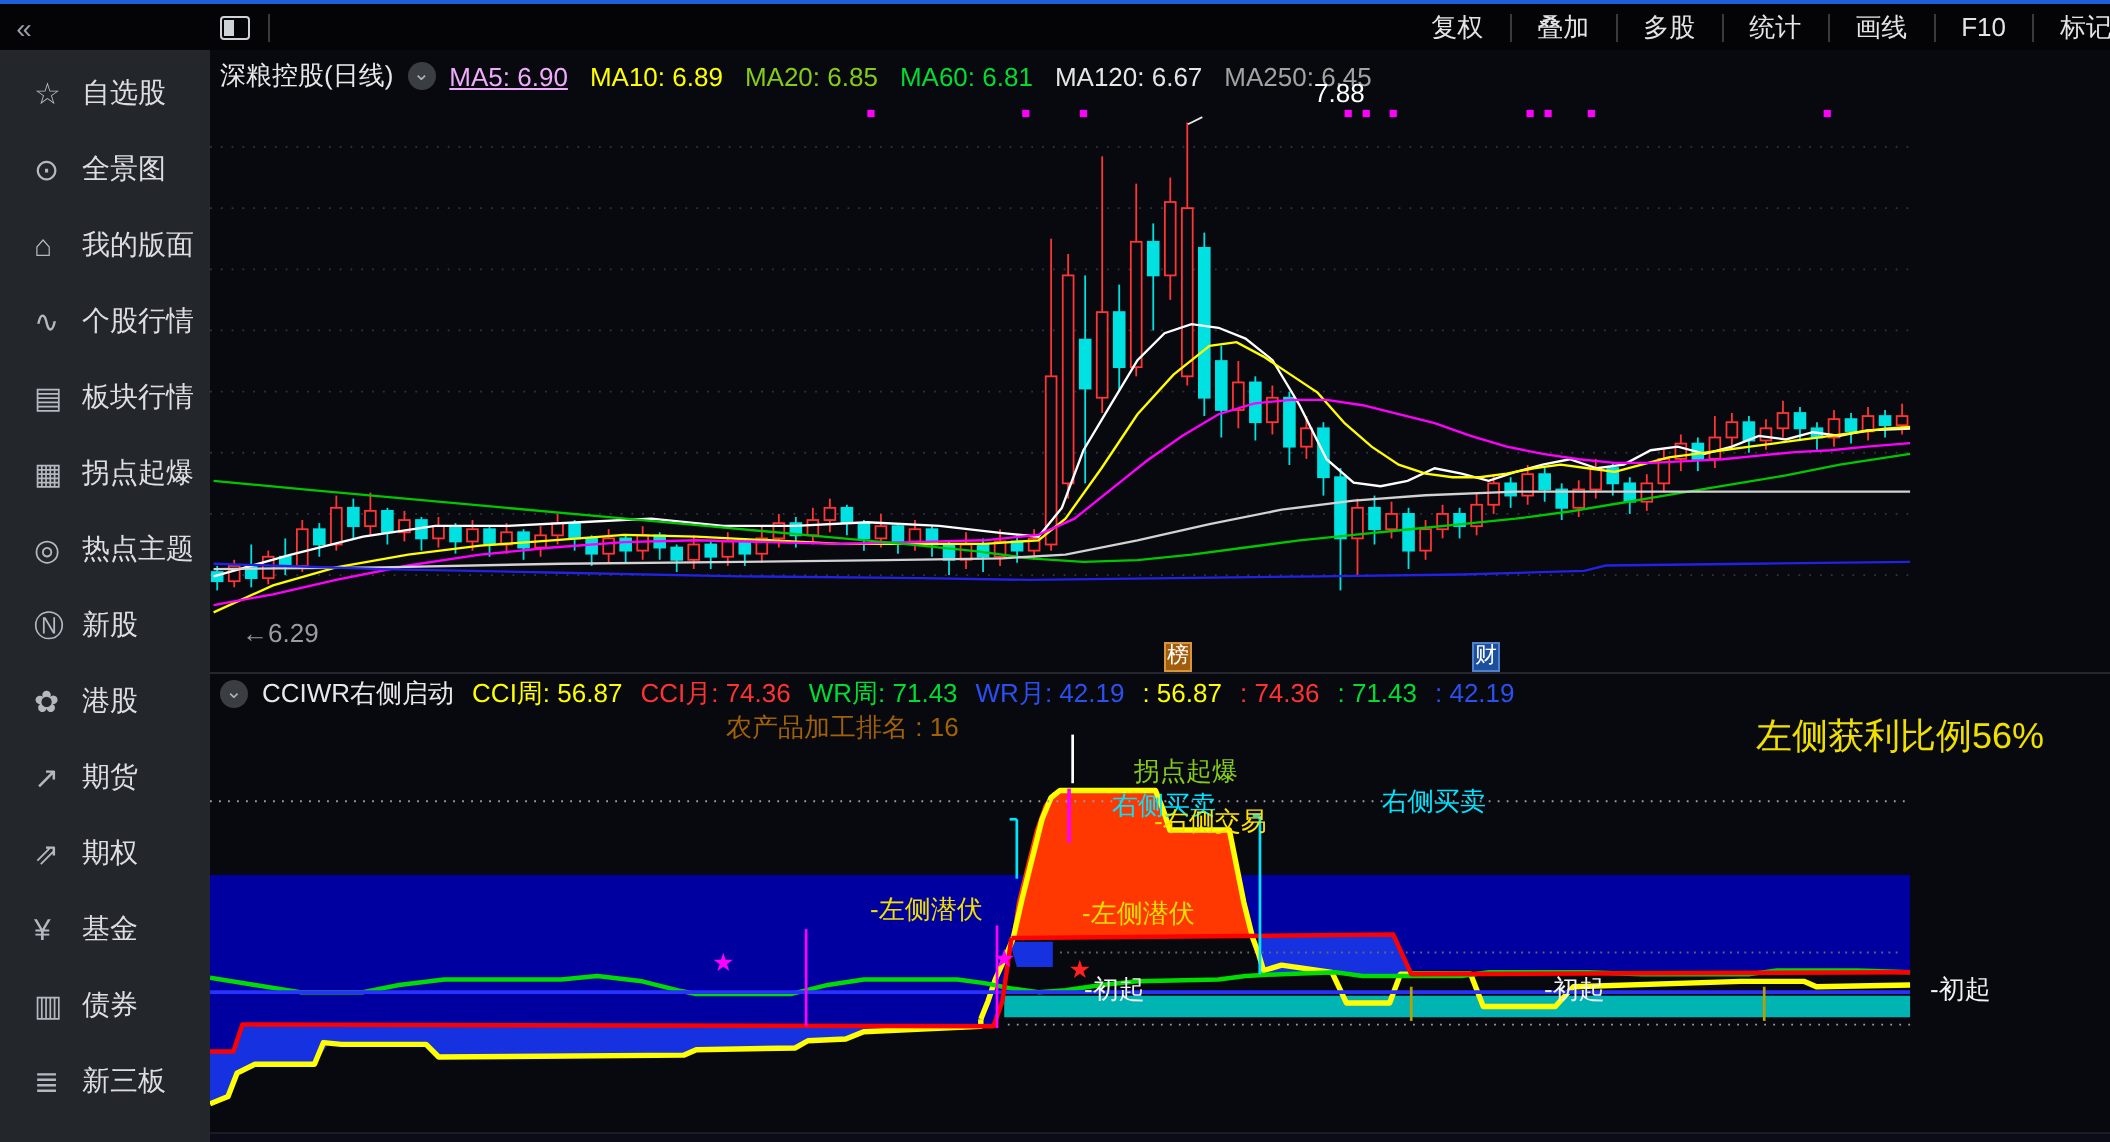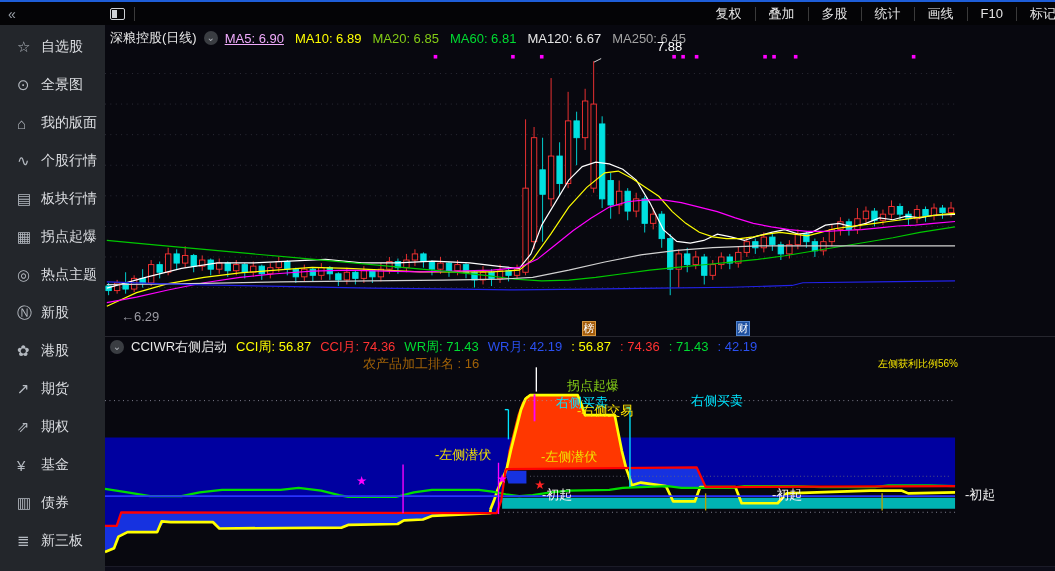--- a/index.html
+++ b/index.html
@@ -403,21 +403,21 @@
         <line x1="688" y1="402" x2="688" y2="490" stroke="#00e5ff" stroke-width="1.5"></line>
         <line x1="684" y1="402" x2="688" y2="402" stroke="#00e5ff" stroke-width="1.5"></line>
         <line x1="772" y1="497" x2="772" y2="516" stroke="#b8a000" stroke-width="1.5"></line>
         <line x1="968" y1="497" x2="968" y2="516" stroke="#b8a000" stroke-width="1.5"></line>
         <text x="390" y="488" fill="#ff00ff" font-size="14" text-anchor="middle">★</text>
         <text x="546" y="486" fill="#ff00ff" font-size="14" text-anchor="middle">★</text>
         <text x="588" y="492" fill="#ff2222" font-size="14" text-anchor="middle">★</text>
       </svg>
 
     <div class="lbl" style="left:258px;top:332px;color:#a16207;">农产品加工排名 : 16</div>
-    <div class="lbl" style="left:773px;top:334px;color:#f0e000;font-size:10px;">左侧获利比例56%</div>
+    <div class="lbl" style="left:773px;top:334px;color:#f0e000;font-size:18px;">左侧获利比例56%</div>
     <div class="lbl" style="left:462px;top:354px;color:#84cc16;">拐点起爆</div>
     <div class="lbl" style="left:451px;top:371px;color:#00e5ff;">右侧买卖</div>
     <div class="lbl" style="left:586px;top:369px;color:#00e5ff;">右侧买卖</div>
     <div class="lbl" style="left:472px;top:379px;color:#ffe400;">-右侧交易</div>
     <div class="lbl" style="left:330px;top:423px;color:#f0e000;">-左侧潜伏</div>
     <div class="lbl" style="left:436px;top:425px;color:#f0e000;">-左侧潜伏</div>
     <div class="lbl" style="left:437px;top:463px;color:#f2f2f2;">-初起</div>
     <div class="lbl" style="left:667px;top:463px;color:#f2f2f2;">-初起</div>
     <div class="lbl" style="left:860px;top:463px;color:#f2f2f2;">-初起</div>
 

